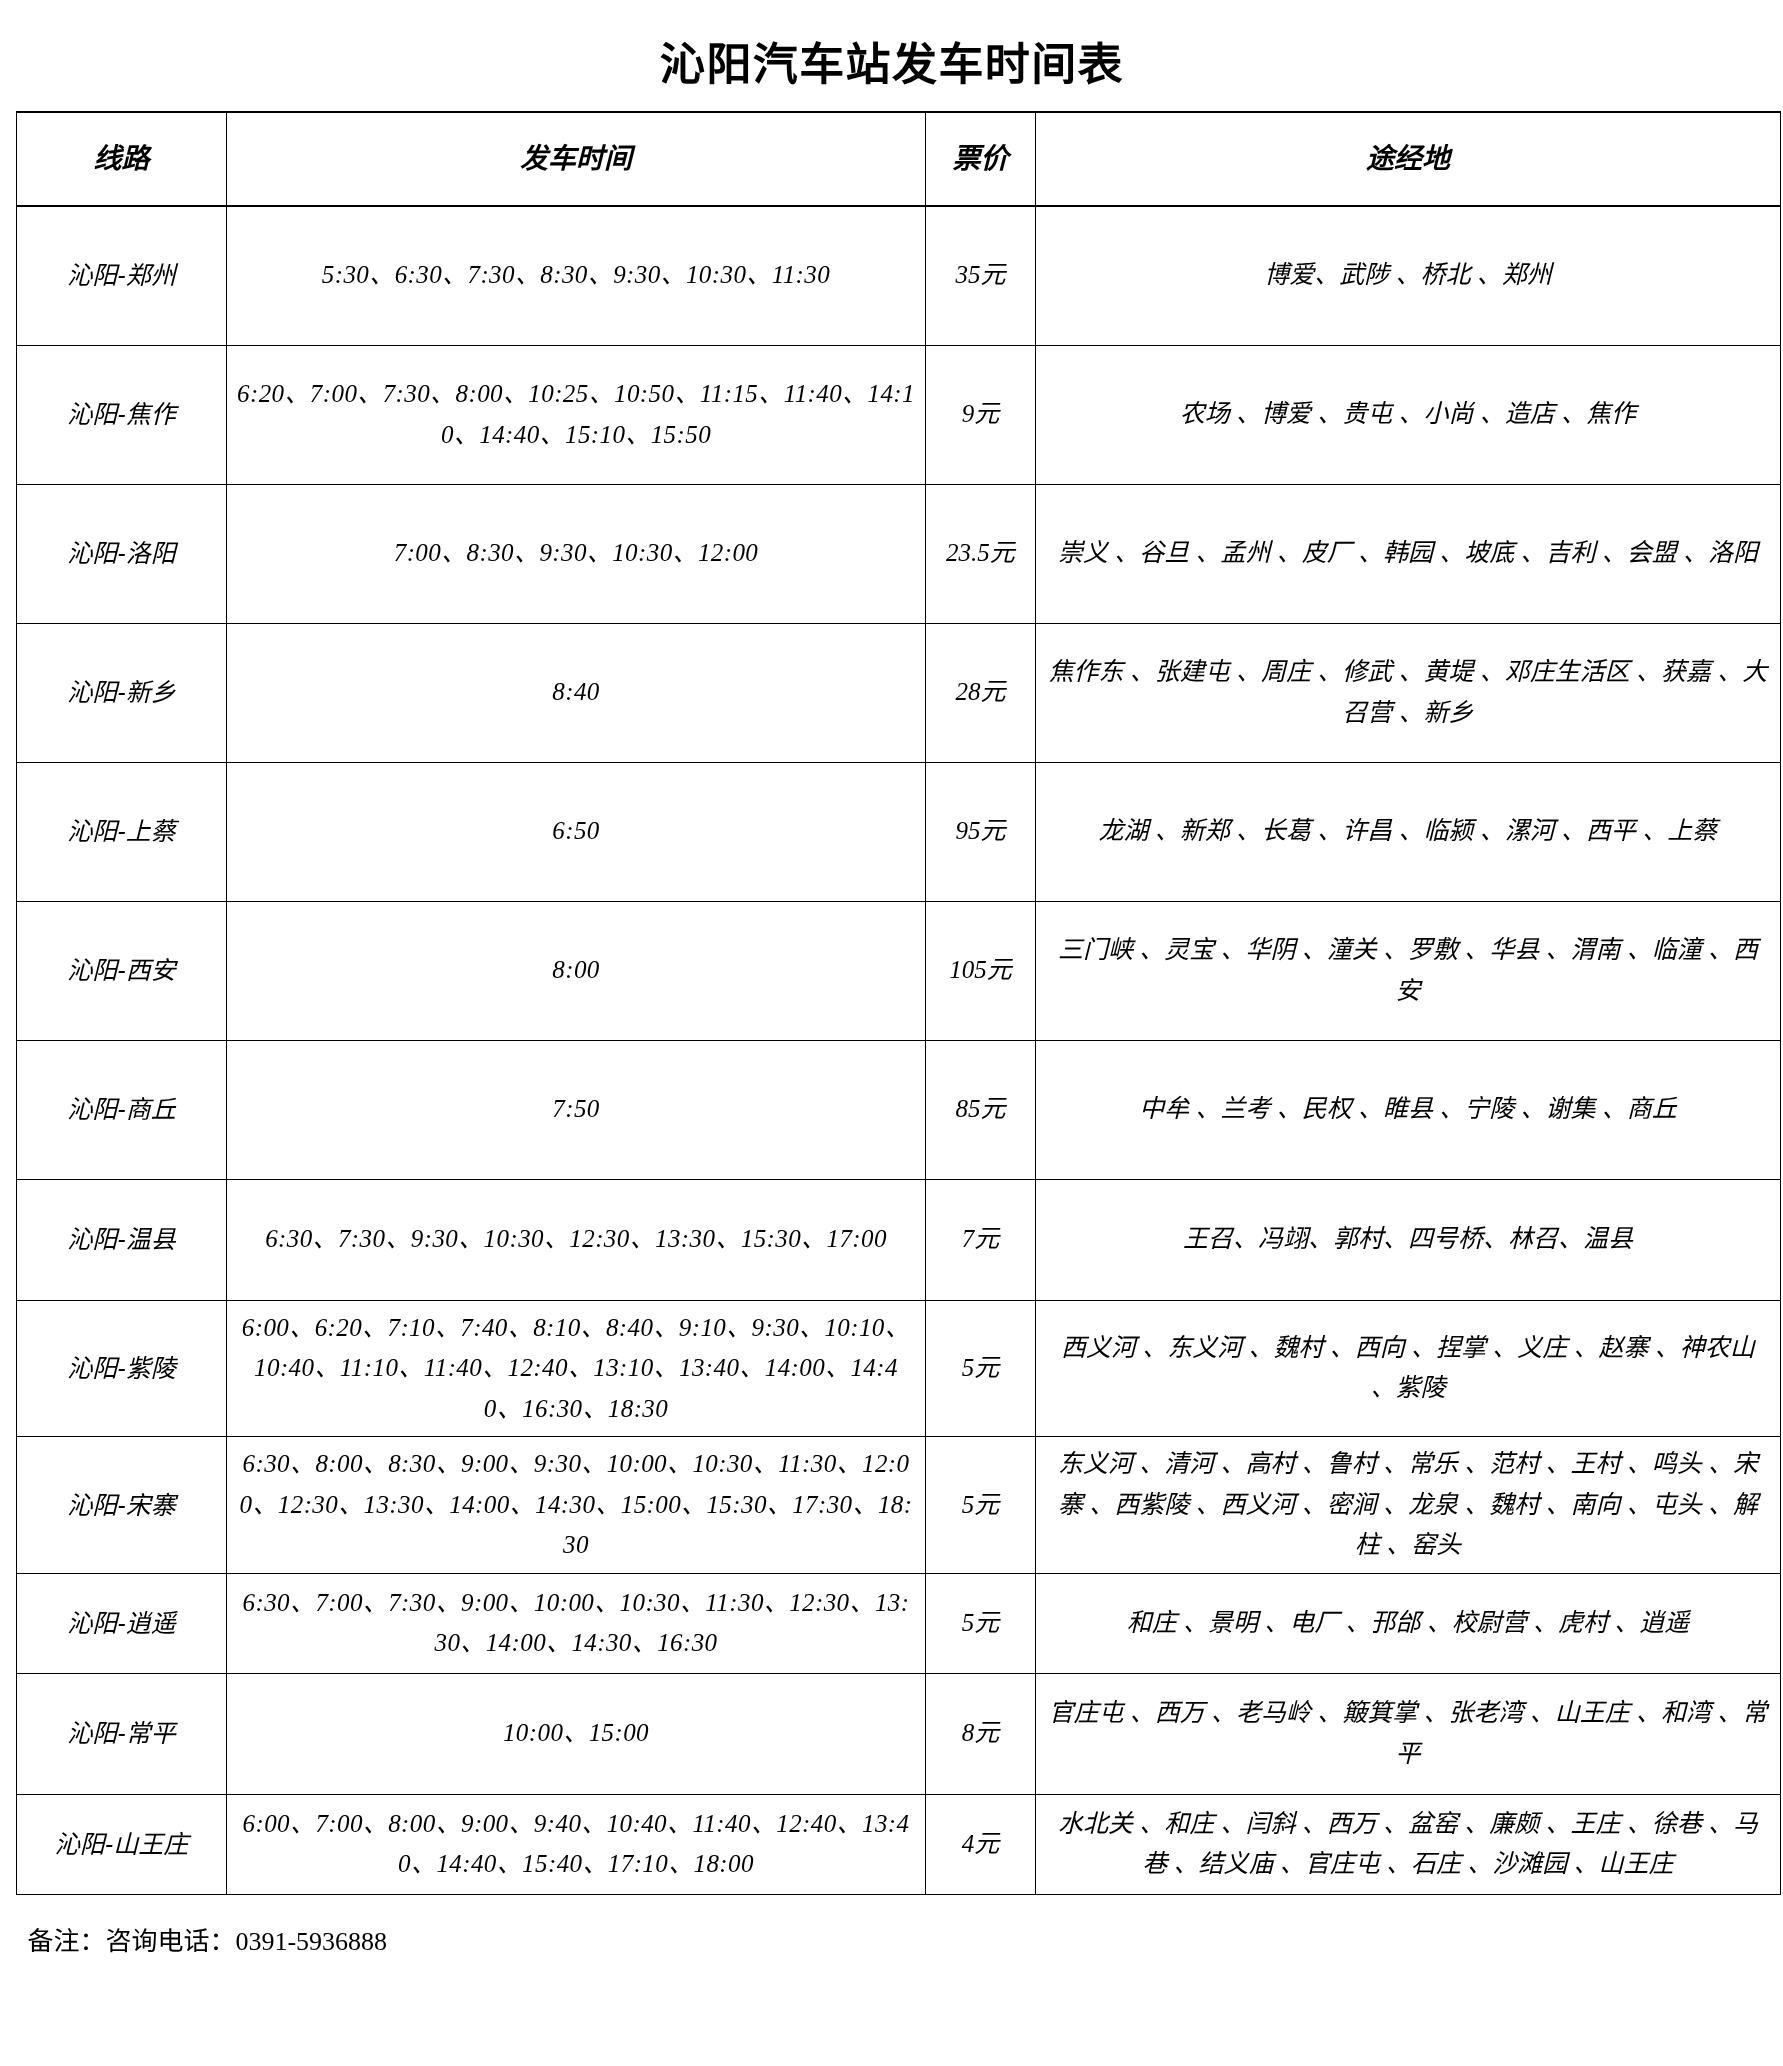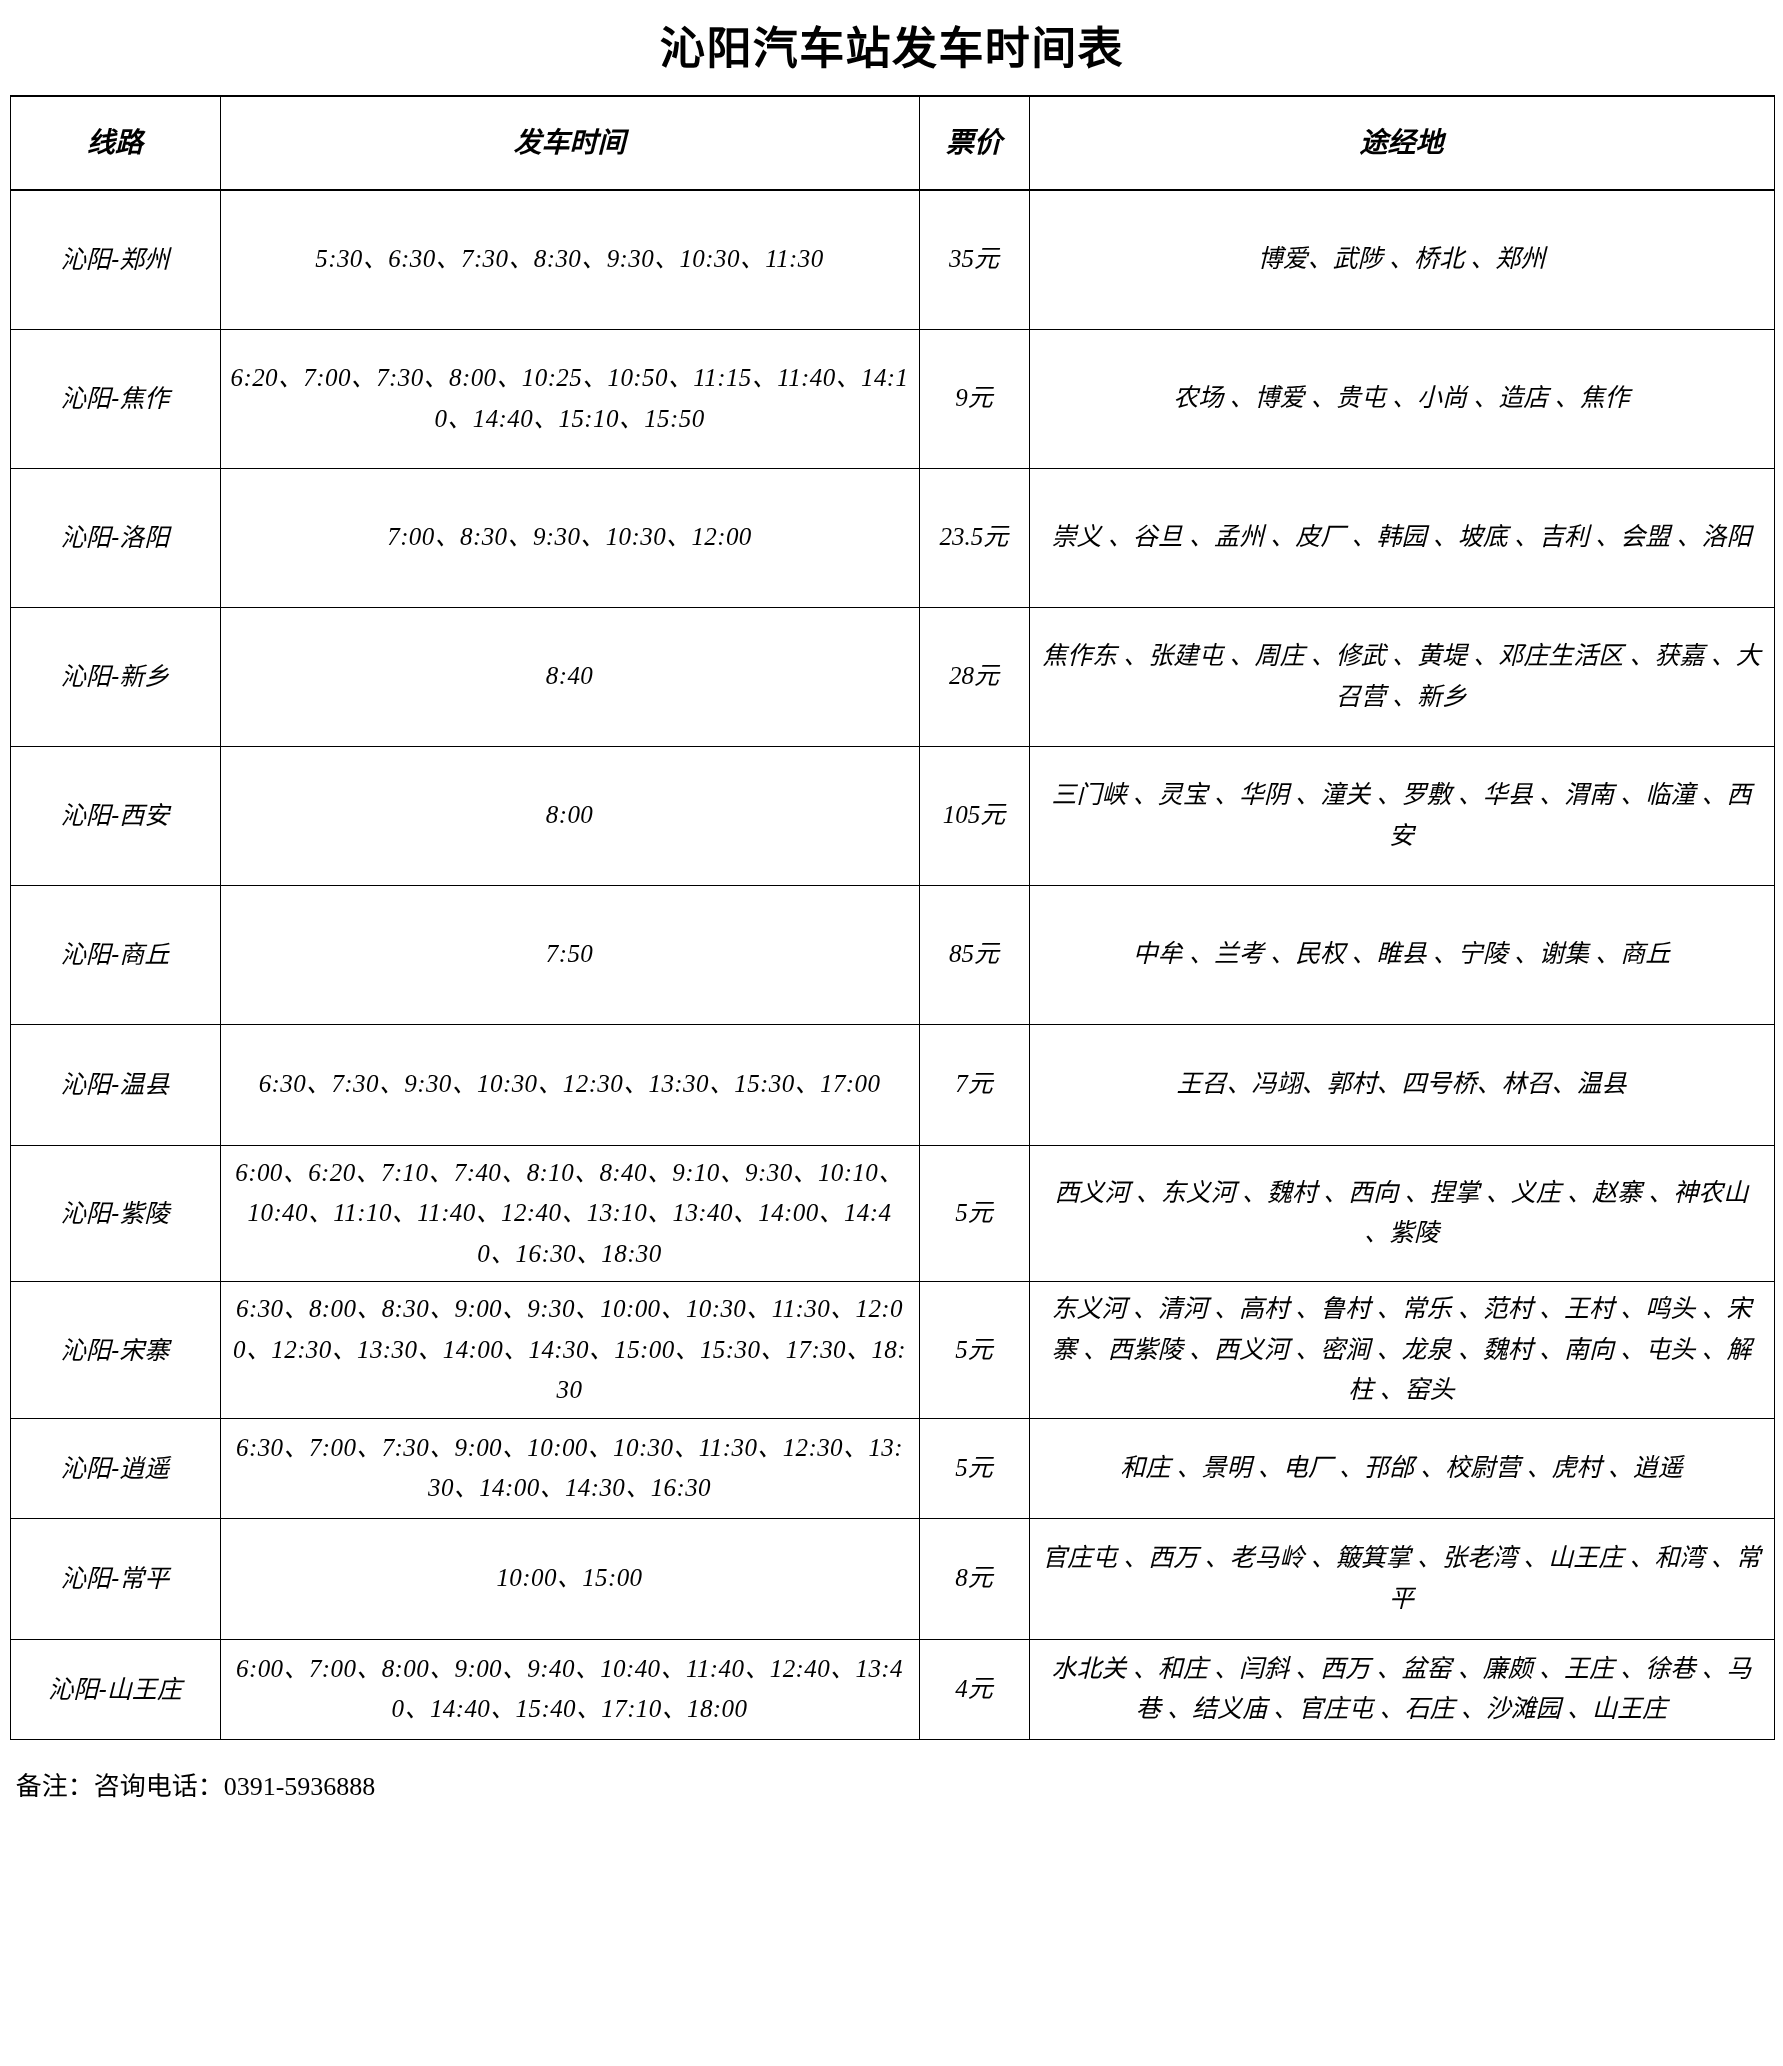--- a/index.html
+++ b/index.html
@@ -12,21 +12,21 @@
     width: 1784px;
     height: 2066px;
     font-family: "Liberation Serif", "DejaVu Serif", serif;
     color: #000000;
     overflow: hidden;
   }
   .page {
     width: 1784px;
     height: 2066px;
     box-sizing: border-box;
-    padding: 0;
+    padding: 16px;
     position: relative;
   }
   .doc-title {
     text-align: center;
     font-family: "Liberation Sans", "DejaVu Sans", sans-serif;
     font-weight: bold;
     font-size: 45px;
     letter-spacing: 1.4px;
     line-height: 1.1;
     padding-top: 24px;
@@ -138,20 +138,26 @@
         <td class="price">23.5元</td>
         <td class="stops">崇义 、谷旦 、孟州 、皮厂 、韩园 、坡底 、吉利 、会盟 、洛阳</td>
       </tr>
       <tr class="tall">
         <td class="route">沁阳-新乡</td>
         <td class="times">8:40</td>
         <td class="price">28元</td>
         <td class="stops">焦作东 、张建屯 、周庄 、修武 、黄堤 、邓庄生活区 、获嘉 、大召营 、新乡</td>
       </tr>
       <tr class="tall">
+        <td class="route">沁阳-上蔡</td>
+        <td class="times">6:50</td>
+        <td class="price">95元</td>
+        <td class="stops">龙湖 、新郑 、长葛 、许昌 、临颍 、漯河 、西平 、上蔡</td>
+      </tr>
+      <tr class="tall">
         <td class="route">沁阳-西安</td>
         <td class="times">8:00</td>
         <td class="price">105元</td>
         <td class="stops">三门峡 、灵宝 、华阴 、潼关 、罗敷 、华县 、渭南 、临潼 、西安</td>
       </tr>
       <tr class="tall">
         <td class="route">沁阳-商丘</td>
         <td class="times">7:50</td>
         <td class="price">85元</td>
         <td class="stops">中牟 、兰考 、民权 、睢县 、宁陵 、谢集 、商丘</td>

